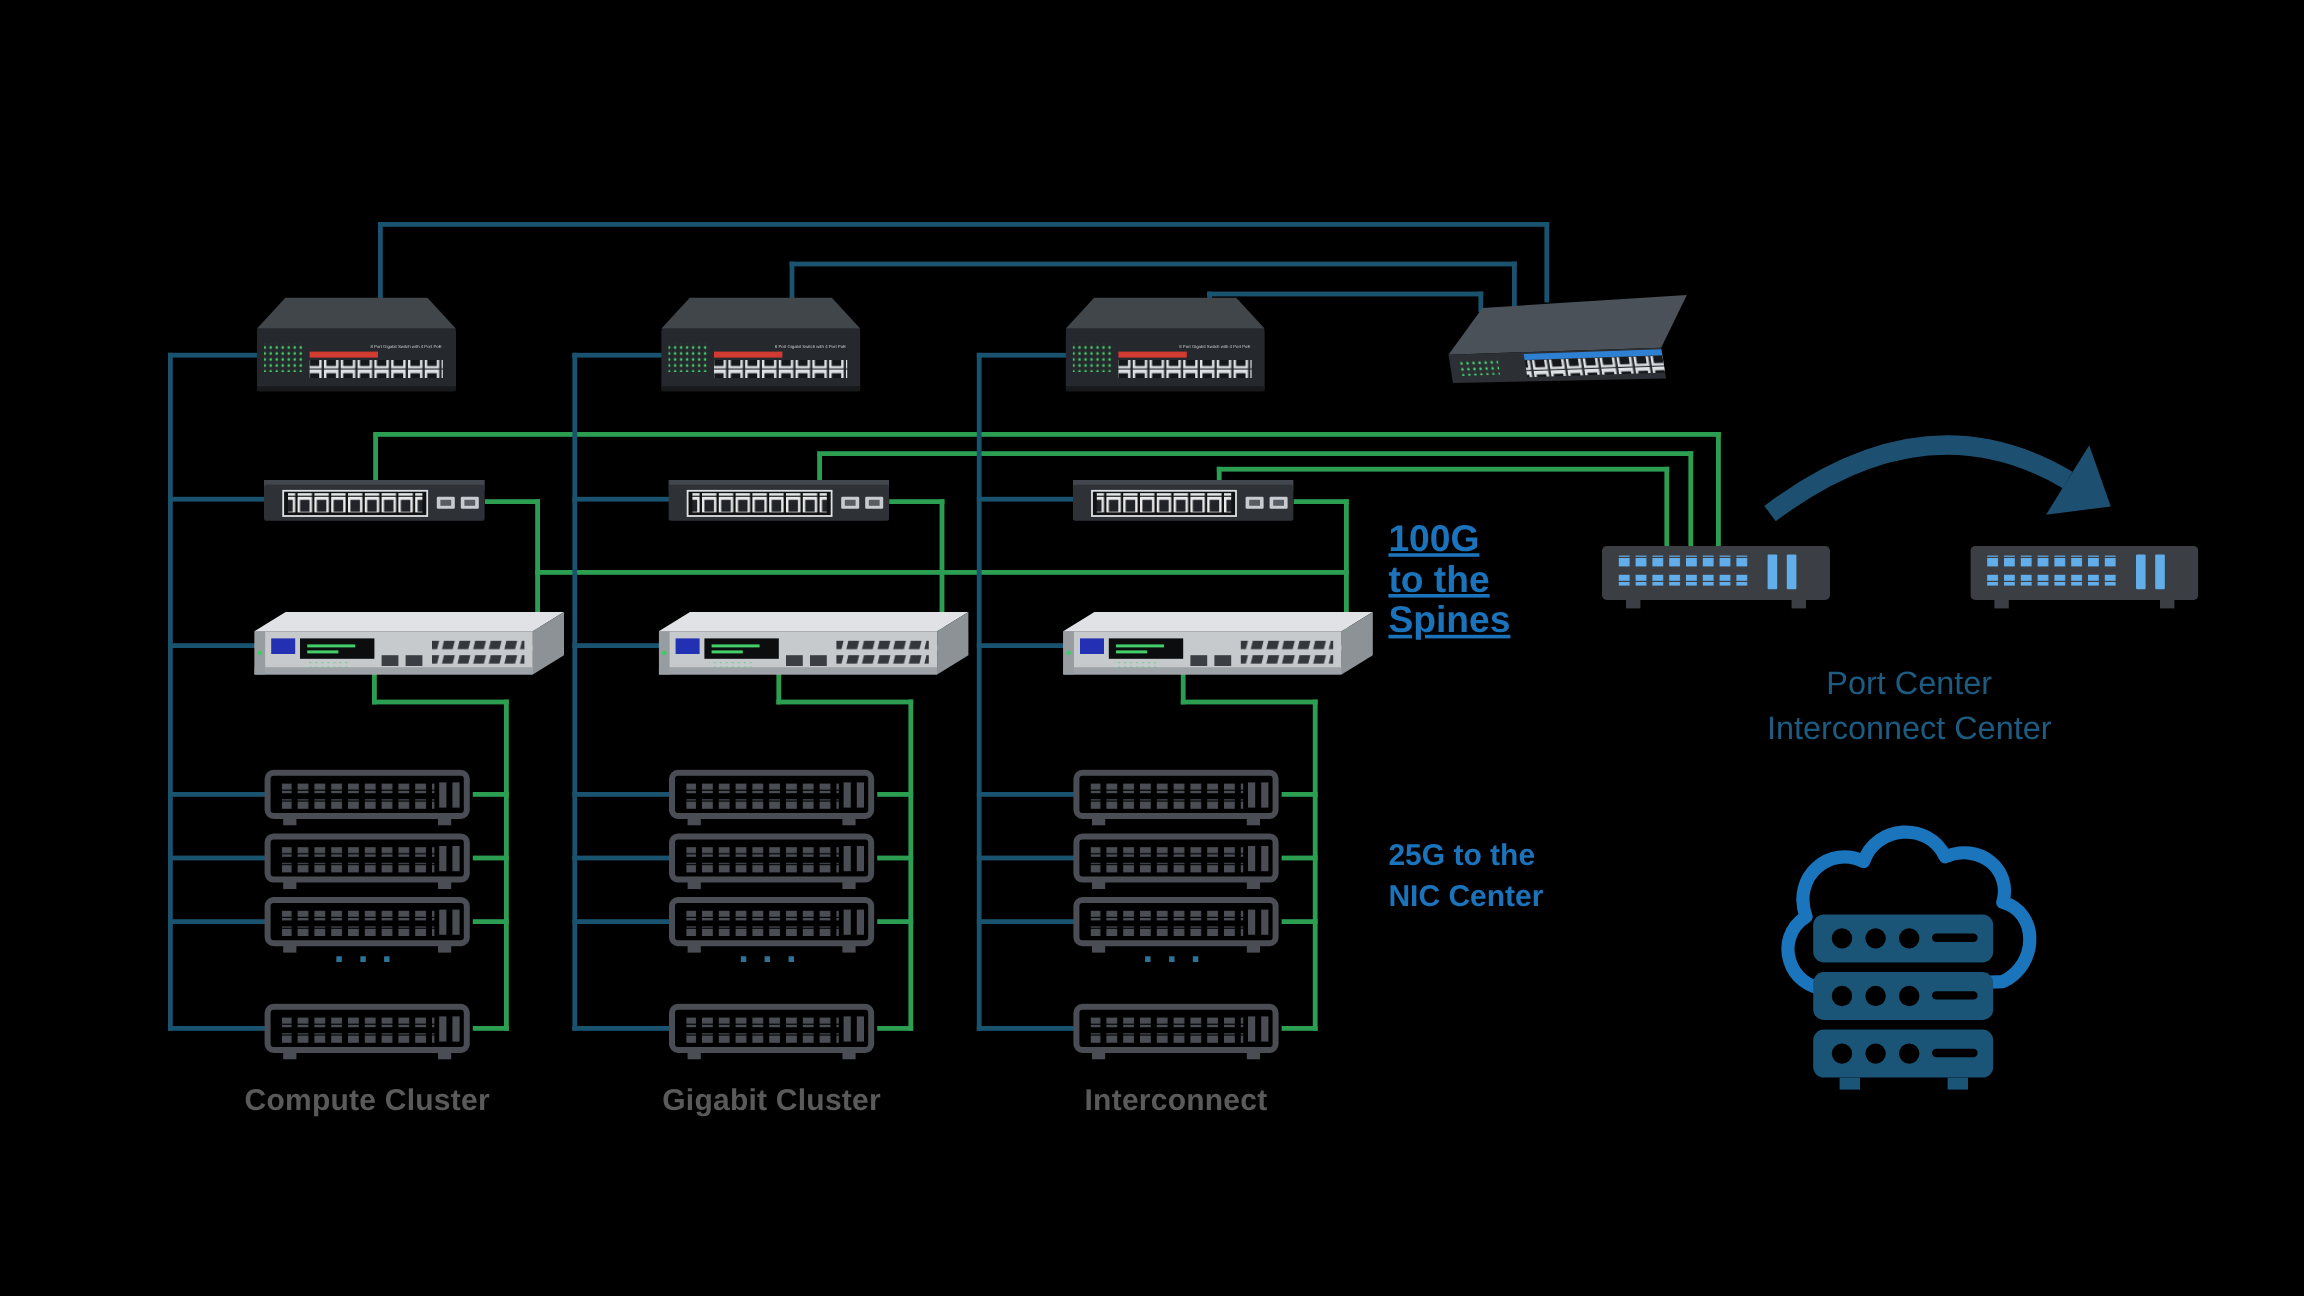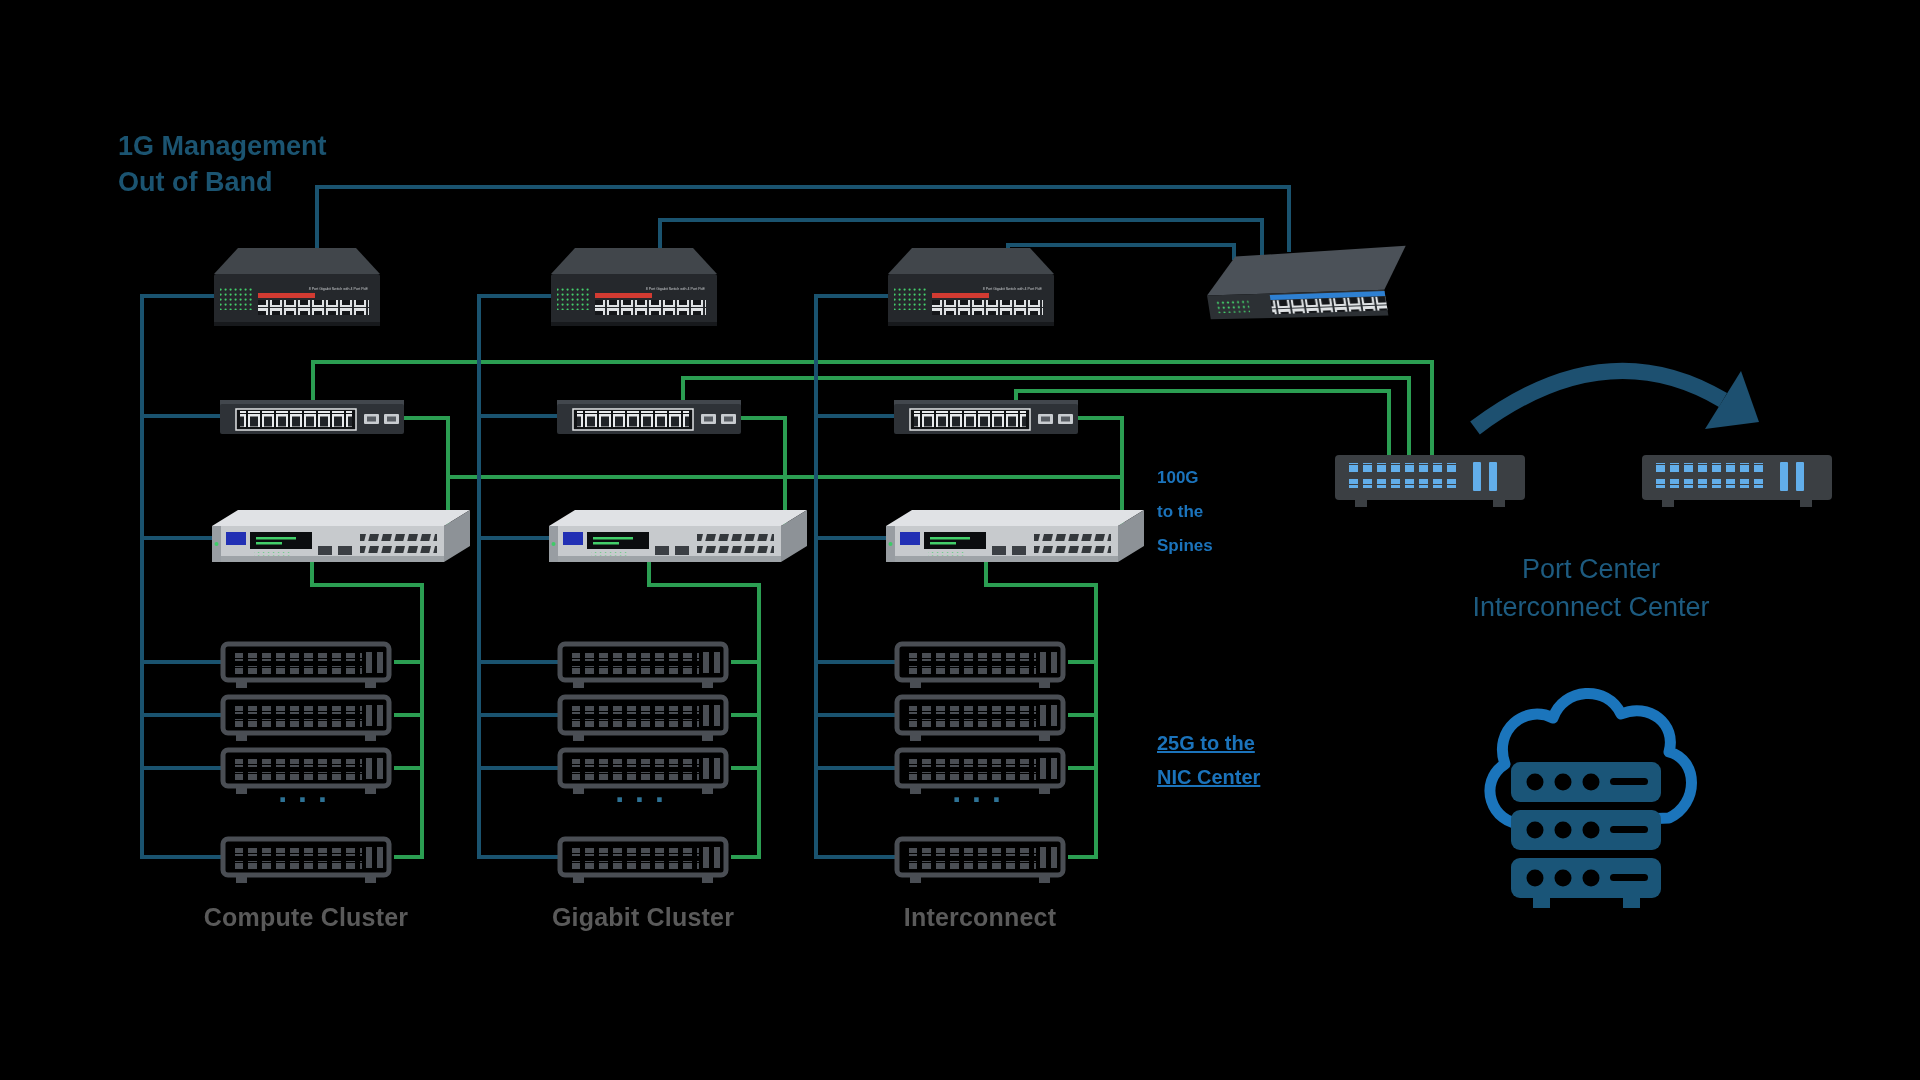--- a/index.html
+++ b/index.html
@@ -17,22 +17,22 @@
   .green{background:var(--fabric-line);}
   .dev{position:absolute;display:block;}
   .cluster{position:absolute;left:0;top:0;width:0;height:0;overflow:visible;}
   .cluster-label{position:absolute;left:186px;top:903px;width:240px;text-align:center;
     font-size:25px;font-weight:bold;color:var(--cluster-text);letter-spacing:.2px;}
   .ellipsis{position:absolute;text-align:center;font-size:32px;font-weight:bold;
     letter-spacing:11px;color:var(--ellipsis);line-height:18px;}
   .lbl{position:absolute;font-weight:bold;}
   .lbl div{white-space:nowrap;}
   #oob-label{left:118px;top:128px;font-size:27px;line-height:36px;color:var(--oob-text);}
-  #spine-link-label{left:1157px;top:461px;font-size:17px;line-height:34px;color:var(--label-blue);}
-  #nic-link-label{left:1157px;top:726px;font-size:20px;line-height:34px;color:var(--label-blue);text-decoration:underline;}
+  #spine-link-label{left:1157px;top:432px;font-size:31px;line-height:34px;color:var(--label-blue);text-decoration:underline;}
+  #nic-link-label{left:1157px;top:696px;font-size:25px;line-height:34px;color:var(--label-blue);}
   #dci-label{position:absolute;left:1391px;top:550px;width:400px;text-align:center;
     font-size:27px;line-height:38px;font-weight:normal;color:var(--dci-text);}
   #defs-svg{position:absolute;width:0;height:0;}
 </style>
 </head>
 <body>
 
 <div id="stage">
 
   <svg id="defs-svg" aria-hidden="true">
@@ -335,24 +335,20 @@
       <use href="#sym-router"></use>
     </svg>
   <svg class="dev" style="left:1455px;top:338px;width:320px;height:100px" viewBox="0 0 320 100">
     <path d="M 20 90 Q 150 -8 268 62" fill="none" stroke="var(--arrow)" stroke-width="16"></path>
     <polygon points="304,84 250,91 286,33" fill="var(--arrow)"></polygon>
   </svg>
   <svg class="dev" style="left:1463px;top:652px;width:250px;height:262px">
       <use href="#sym-cloud-dc"></use>
     </svg>
 
-  <div class="lbl" id="oob-label">
-    <div>1G Management</div>
-    <div>Out of Band</div>
-  </div>
   <div class="lbl" id="spine-link-label">
     <div>100G</div>
     <div>to the</div>
     <div>Spines</div>
   </div>
   <div class="lbl" id="nic-link-label">
     <div>25G to the</div>
     <div>NIC Center</div>
   </div>
   <div id="dci-label">

